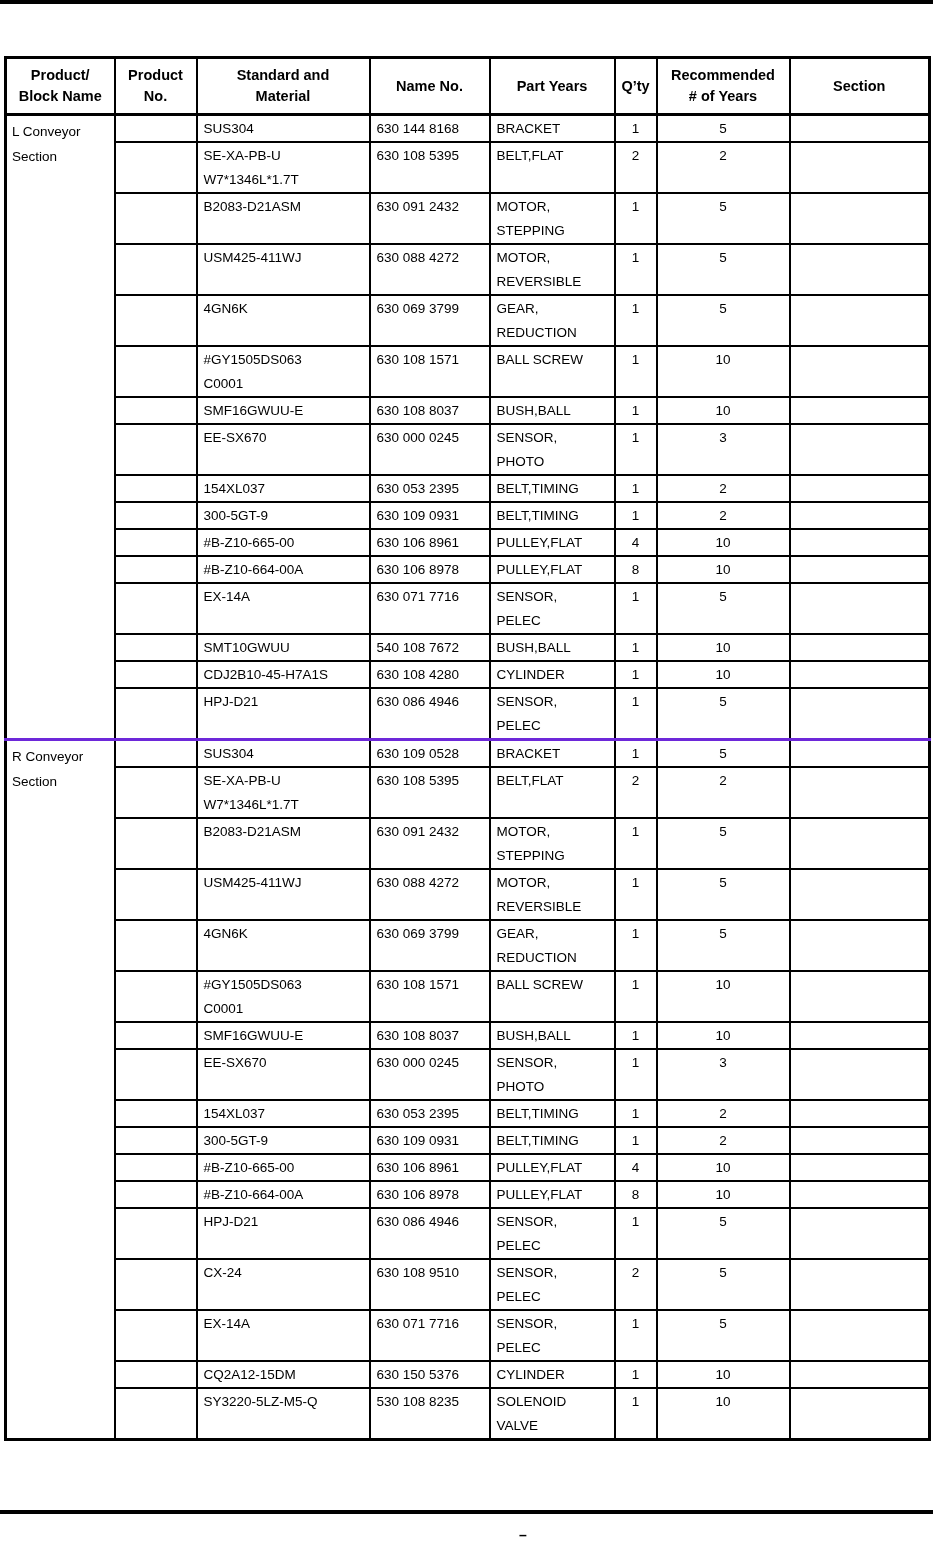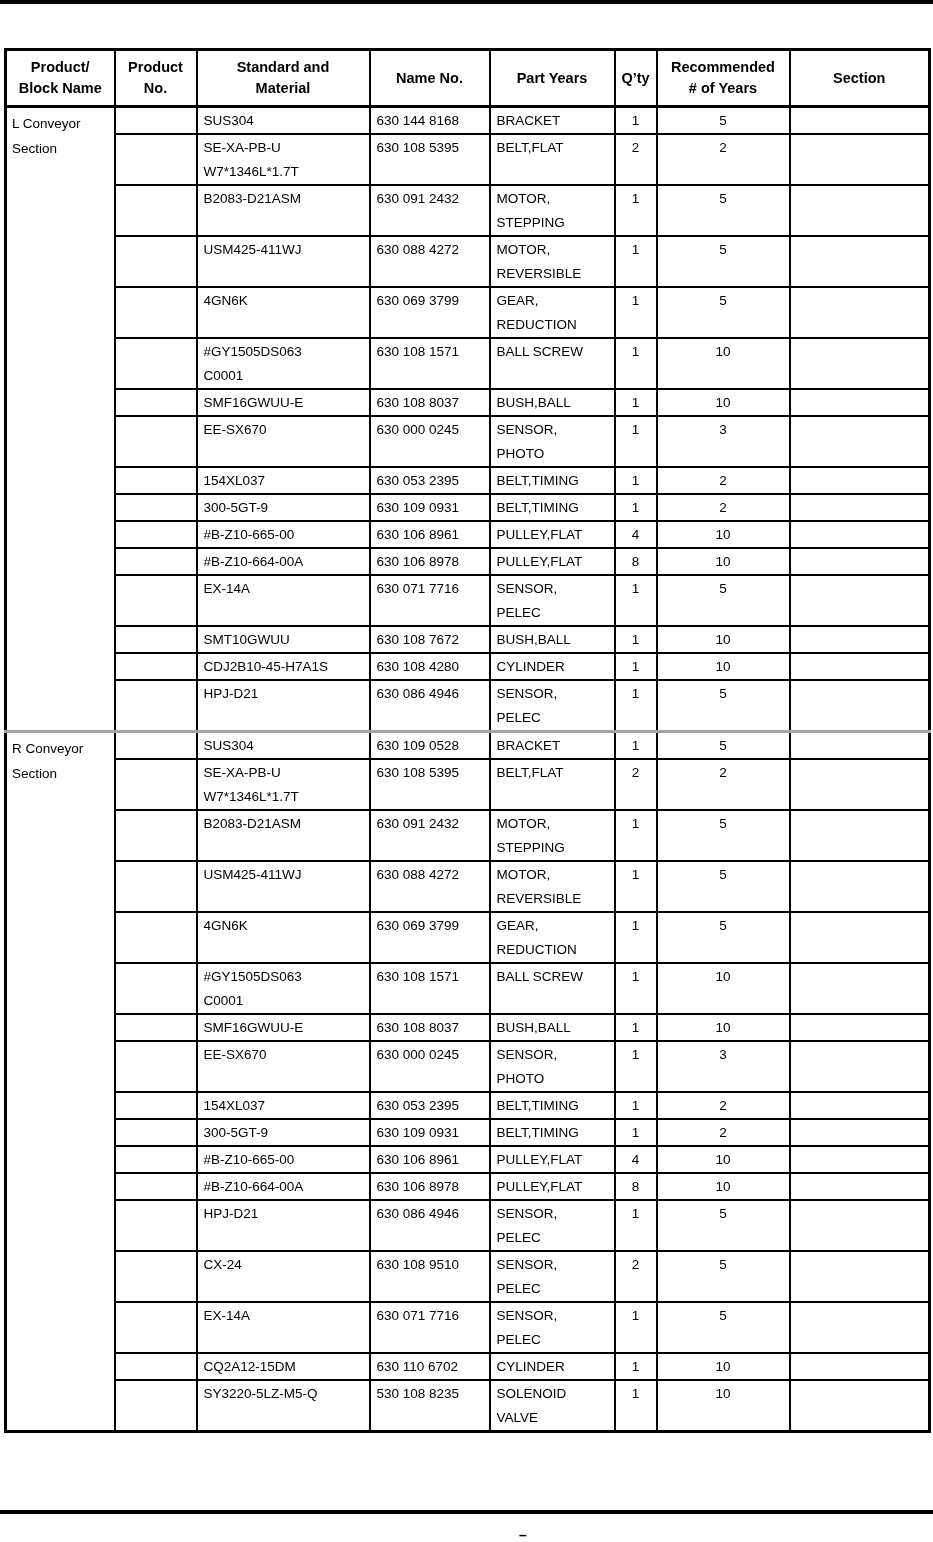--- a/index.html
+++ b/index.html
@@ -3,42 +3,42 @@
 <meta charset="utf-8">
 <style>
   html,body { margin:0; padding:0; }
   body {
     width:933px; height:1542px; background:#ffffff; position:relative;
     font-family:"Liberation Sans", sans-serif; color:#000;
     overflow:hidden;
   }
   .top-rule { position:absolute; left:0; top:0; width:933px; height:4px; background:#000; }
   table.parts {
-    position:absolute; left:4px; top:48px; width:924px;
+    position:absolute; left:4px; top:56px; width:924px;
     border-collapse:collapse; table-layout:fixed;
     border:3px solid #000;
   }
   th {
     border:2px solid #000; border-bottom:3px solid #000;
     font-size:14.5px; font-weight:bold; text-align:center; vertical-align:middle;
     height:52px; line-height:21px; padding:1px 2px;
     background:#fff;
   }
   td {
     border:2px solid #000;
     font-size:13.5px; font-weight:normal;
     vertical-align:top; text-align:left;
     padding:1px 6px 0 6px; line-height:24px;
     overflow:hidden; white-space:nowrap;
   }
   tr.h1 { height:26px; }
   tr.h2 { height:50px; }
   td.section-name { padding:3px 4px 0 5px; line-height:25px; }
   td.c-qty, td.c-years { text-align:center; padding-left:1px; padding-right:1px; }
-  tr.section-start td { border-top:3px solid #a3a3a3; }
+  tr.section-start td { border-top:3px solid #6d28d9; }
   .footer-rule { position:absolute; left:0; top:1510px; width:933px; height:4px; background:#000; }
   .page-marker {
     position:absolute; top:1527px; left:490px; width:66px;
     text-align:center; font-size:14px; font-weight:bold; color:#000;
   }
 </style>
 </head>
 <body>
 
 <div class="top-rule"></div>
@@ -181,21 +181,21 @@
         <td class="c-std">EX-14A</td>
         <td class="c-partno">630 071 7716</td>
         <td class="c-partname">SENSOR,<br>PELEC</td>
         <td class="c-qty">1</td>
         <td class="c-years">5</td>
         <td class="c-remarks"></td>
       </tr>
       <tr class="h1">
         <td class="c-prodno"></td>
         <td class="c-std">SMT10GWUU</td>
-        <td class="c-partno">630 108 7672</td>
+        <td class="c-partno">540 108 7672</td>
         <td class="c-partname">BUSH,BALL</td>
         <td class="c-qty">1</td>
         <td class="c-years">10</td>
         <td class="c-remarks"></td>
       </tr>
       <tr class="h1">
         <td class="c-prodno"></td>
         <td class="c-std">CDJ2B10-45-H7A1S</td>
         <td class="c-partno">630 108 4280</td>
         <td class="c-partname">CYLINDER</td>
@@ -344,21 +344,21 @@
         <td class="c-std">EX-14A</td>
         <td class="c-partno">630 071 7716</td>
         <td class="c-partname">SENSOR,<br>PELEC</td>
         <td class="c-qty">1</td>
         <td class="c-years">5</td>
         <td class="c-remarks"></td>
       </tr>
       <tr class="h1">
         <td class="c-prodno"></td>
         <td class="c-std">CQ2A12-15DM</td>
-        <td class="c-partno">630 110 6702</td>
+        <td class="c-partno">630 150 5376</td>
         <td class="c-partname">CYLINDER</td>
         <td class="c-qty">1</td>
         <td class="c-years">10</td>
         <td class="c-remarks"></td>
       </tr>
       <tr class="h2">
         <td class="c-prodno"></td>
         <td class="c-std">SY3220-5LZ-M5-Q</td>
         <td class="c-partno">530 108 8235</td>
         <td class="c-partname">SOLENOID<br>VALVE</td>

